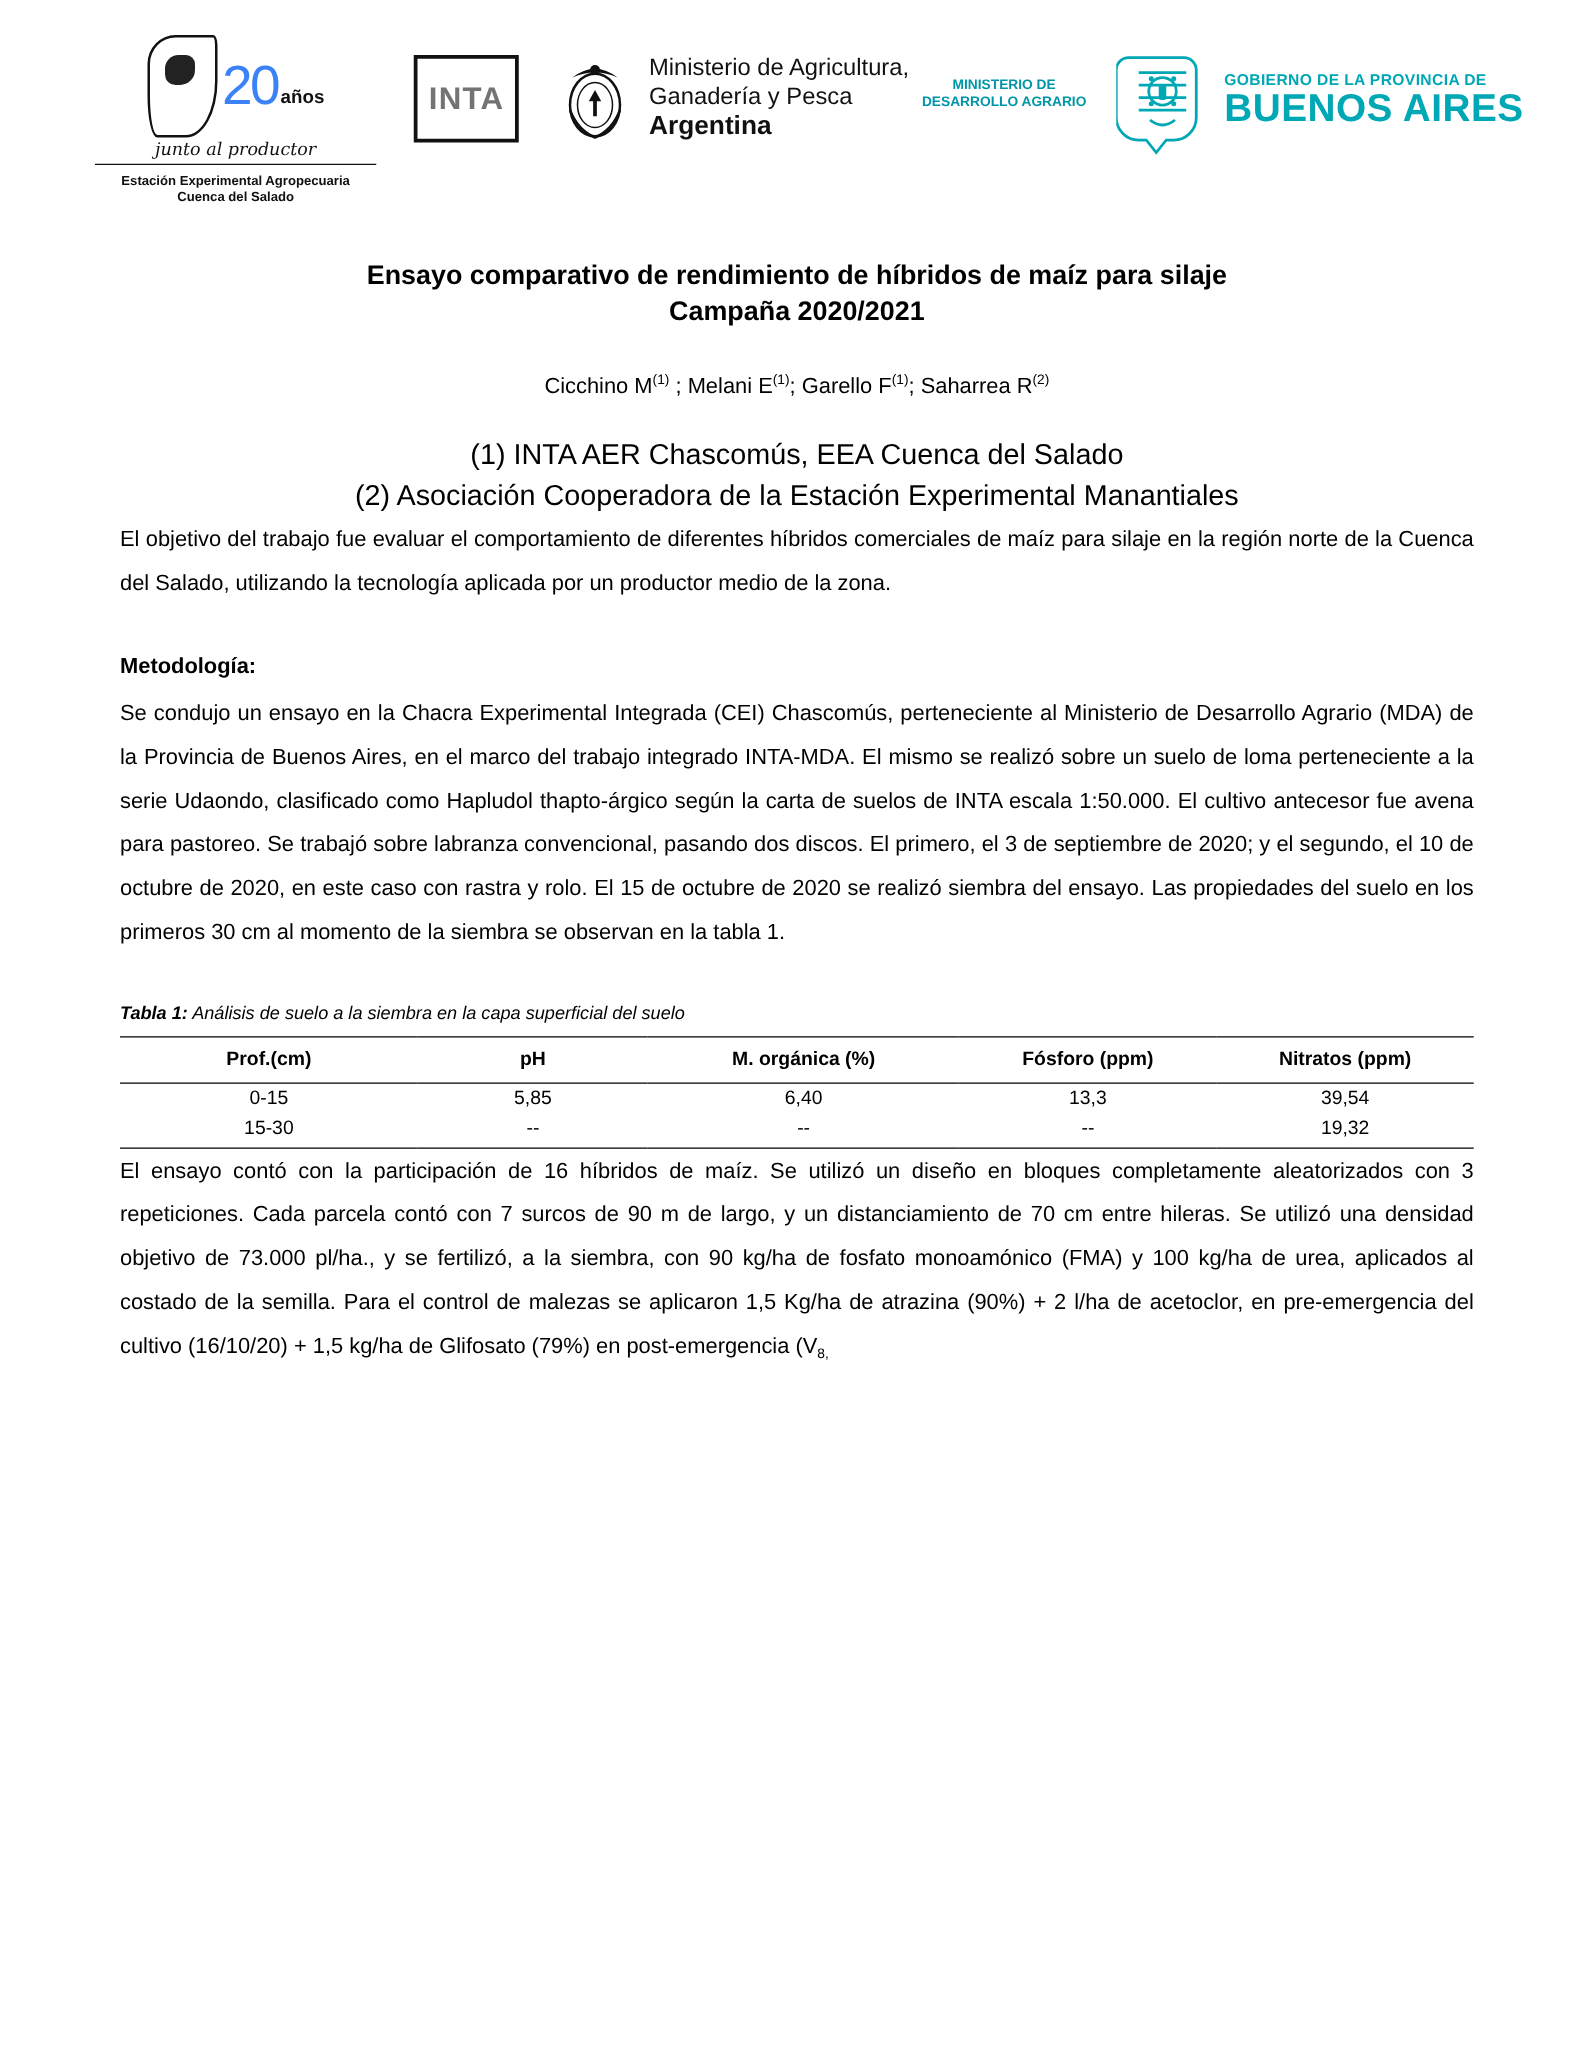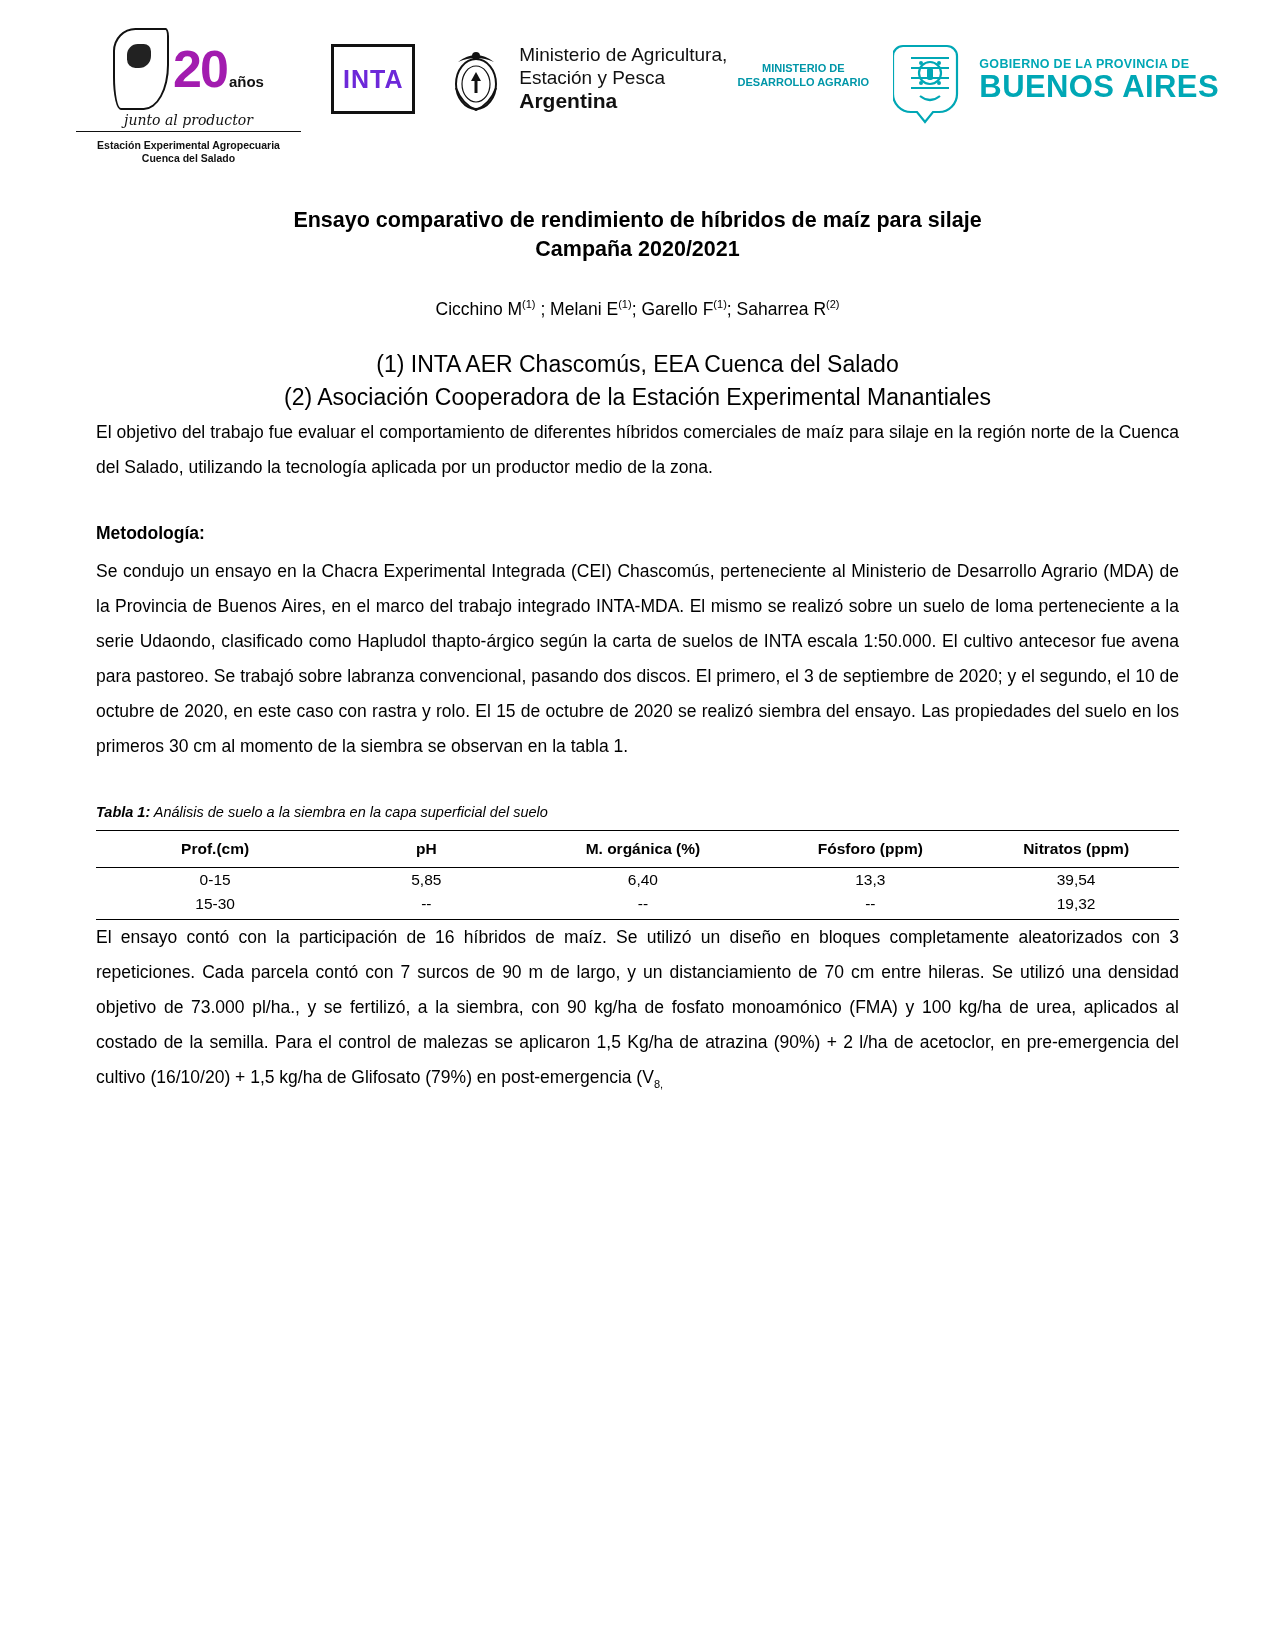--- a/index.html
+++ b/index.html
@@ -45,25 +45,25 @@
   }
   .map-shape::after {
     content: "";
     position: absolute;
     left: 12px; top: 14px;
     width: 24px; height: 24px;
     background: #222;
     border-radius: 45% 30% 50% 35%;
   }
   .num20 {
-    font-size: 52px;
-    font-weight: bold;
+    font-size: 44px;
+    font-weight: normal;
     letter-spacing: -2px;
     line-height: 1;
-    color: #a21caf;
+    color: #3b82f6;
   }
   .anios { font-size: 15px; font-weight: bold; color:#111; margin-left: 2px; line-height: 1;}
   .junto {
     font-family: "DejaVu Serif", serif;
     font-style: italic;
     font-size: 14px;
     color: #111;
     margin-top: 2px;
   }
   .inta20-caption {
@@ -77,21 +77,21 @@
   .inta20-rule { width: 225px; border-top: 1.6px solid #111; margin-top: 3px; }
 
   
   .logo-intabox {
     width: 78px; height: 64px;
     border: 3.2px solid #111;
     display: flex; align-items: center; justify-content: center;
     margin-right: 34px;
   }
   .logo-intabox span {
-    font-size: 25px; font-weight: bold; letter-spacing: 1px; color:#6d28d9;
+    font-size: 25px; font-weight: bold; letter-spacing: 1px; color:#737373;
     font-family: "Liberation Sans", sans-serif;
   }
 
   
   .min-agri { display: flex; align-items: center; }
   .escudo {
     width: 54px; height: 70px;
     margin-right: 16px;
     position: relative;
   }
@@ -235,21 +235,21 @@
             <ellipse cx="27" cy="40" rx="14" ry="18" fill="none" stroke="#111" stroke-width="1.2"></ellipse>
             <path d="M27 28 l5 9 h-10 z" fill="#111"></path>
             <rect x="25.5" y="33" width="3" height="16" fill="#111"></rect>
             <path d="M9 18 q18 -14 36 0 q-18 -8 -36 0z" fill="#111"></path>
             <circle cx="27" cy="12" r="4" fill="#111"></circle>
             <path d="M7 44 q6 16 20 22 q14 -6 20 -22" fill="none" stroke="#111" stroke-width="2"></path>
           </svg>
         </div>
         <div class="min-agri-text">
           <div>Ministerio de Agricultura,</div>
-          <div>Estación y Pesca</div>
+          <div>Ganadería y Pesca</div>
           <div><b>Argentina</b></div>
         </div>
       </div>
     </div>
 
     <div class="mda">
       <div class="mda1">MINISTERIO DE</div>
       <div class="mda2">DESARROLLO AGRARIO</div>
     </div>
 

